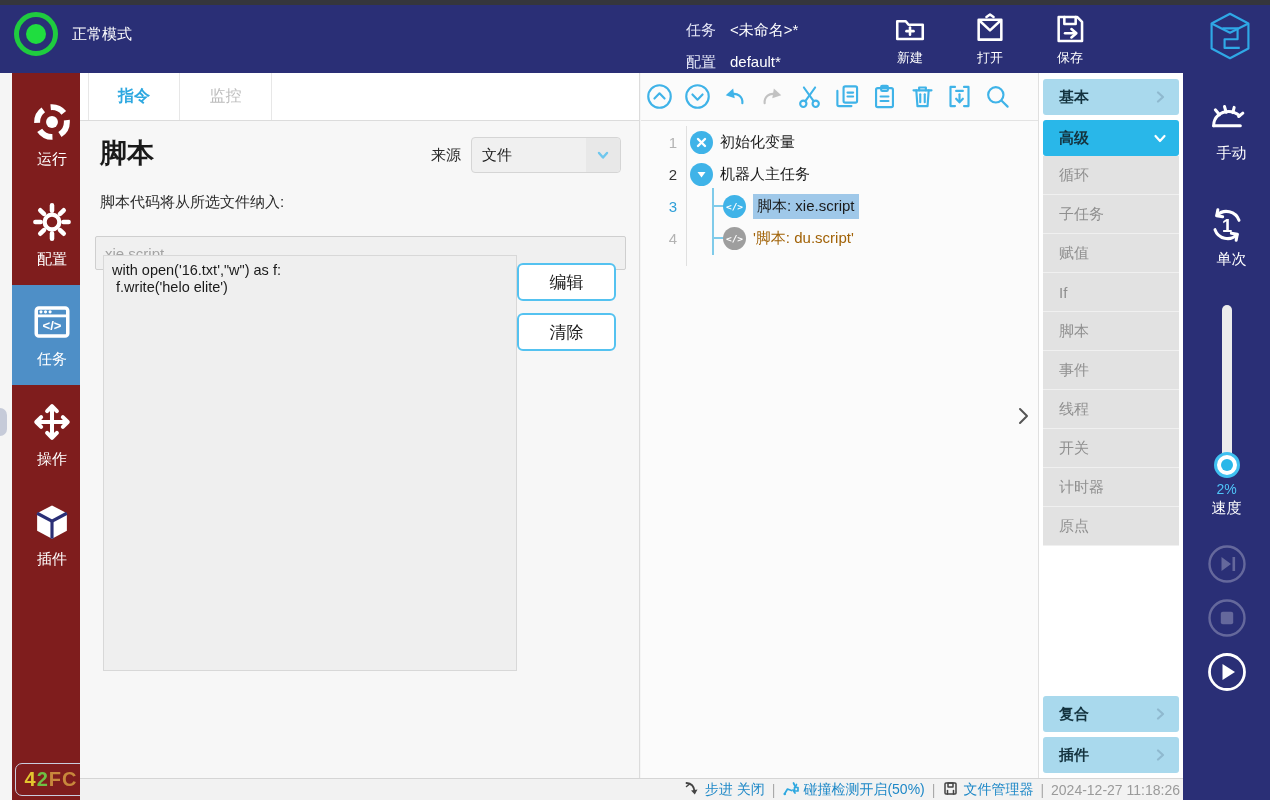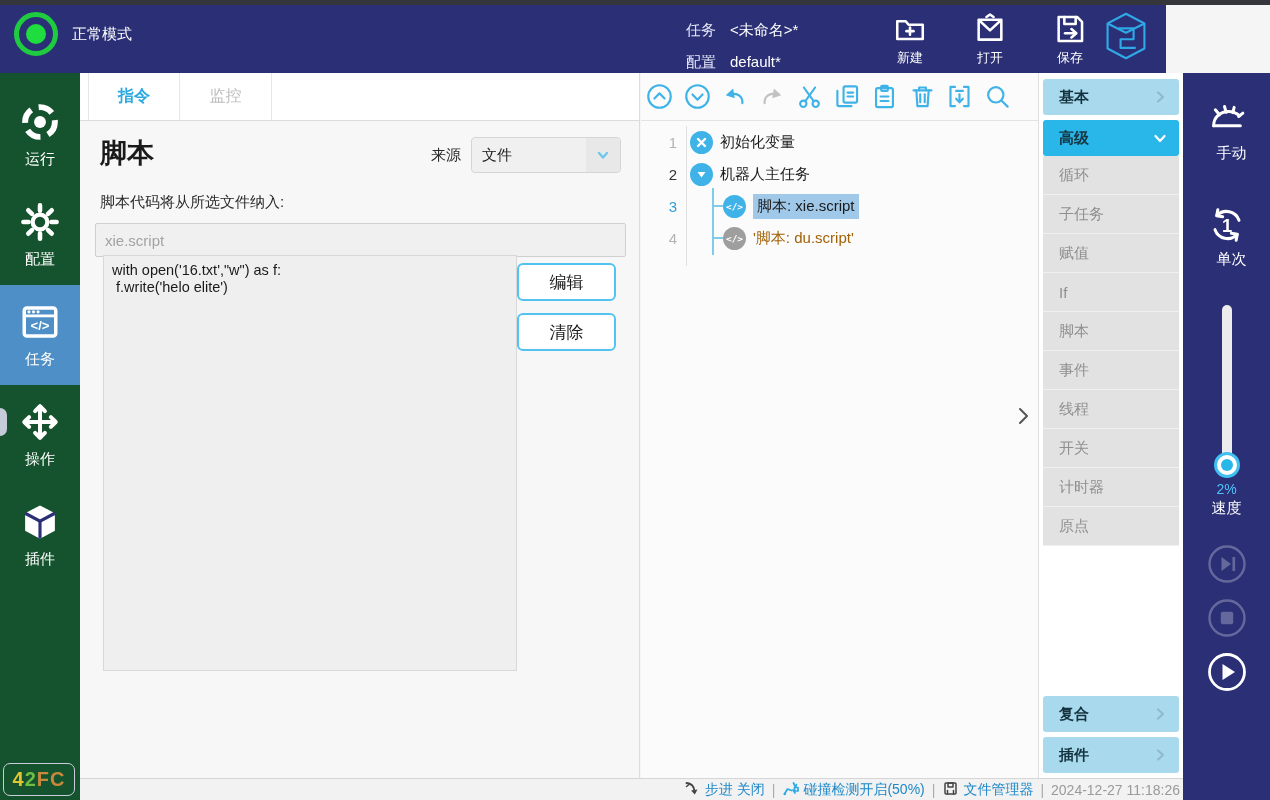--- a/index.html
+++ b/index.html
@@ -1,37 +1,37 @@
 <!DOCTYPE html>
 <html><head>
 <meta charset="utf-8">
 <style>
   * { margin:0; padding:0; box-sizing:border-box; }
   html,body { width:1270px; height:800px; }
   body { font-family:"Liberation Sans","DejaVu Sans",sans-serif; }
   .app { position:relative; width:1270px; height:800px; background:#F5F5F5; overflow:hidden; }
 
   
-  .topbar { position:absolute; left:0; top:0; width:1166px; height:73px; background:#2A2F76; }
+  .topbar { position:absolute; left:0; top:0; width:1270px; height:73px; background:#2A2F76; }
   .topbar-edge { position:absolute; left:0; top:0; width:1270px; height:5px; background:#35363C; }
   .mode { position:absolute; left:14px; top:12px; display:flex; align-items:center; gap:14px; }
   .mode-ring { width:44px; height:44px; border-radius:50%; border:5px solid #1FCC3F; display:flex; align-items:center; justify-content:center; }
   .mode-dot { width:20px; height:20px; border-radius:50%; background:#1FDD3F; }
   .mode-label { color:#FFF; font-size:15px; }
   .taskinfo { position:absolute; left:686px; top:14px; color:#FFF; font-size:15px; line-height:32px; }
   .taskinfo .row { display:flex; gap:14px; }
   .taskinfo .lbl { color:#E6E8F8; }
   .tb-btn { position:absolute; top:12px; width:64px; display:flex; flex-direction:column; align-items:center; gap:3px; color:#FFF; cursor:pointer; }
   .tb-btn svg { width:34px; height:34px; stroke:#FFF; fill:none; stroke-width:1.8; stroke-linecap:round; stroke-linejoin:round; }
   .tb-btn .cap { font-size:13px; }
   .logo { position:absolute; right:14px; top:10px; width:52px; height:52px; }
   .logo svg { width:52px; height:52px; fill:none; stroke:#2FA8E6; stroke-width:2; stroke-linejoin:round; }
 
   
-  .leftnav { position:absolute; left:0; top:73px; width:80px; bottom:0; background:#14532d; }
+  .leftnav { position:absolute; left:12px; top:73px; width:80px; bottom:0; background:#7f1d1d; }
   .nav-item { width:80px; height:100px; display:flex; flex-direction:column; align-items:center; justify-content:center; gap:7px; color:#FFF; cursor:pointer; }
   .nav-item.active { background:#4E8FC7; }
   .nav-item svg { width:42px; height:42px; }
   .nav-item .cap { font-size:15px; }
   .navstack { padding-top:12px; display:flex; flex-direction:column; }
   .badge { position:absolute; left:3px; bottom:4px; width:72px; height:33px; border:1px solid #C9CCDD; border-radius:7px; display:flex; align-items:center; justify-content:center; font-size:20px; font-weight:bold; letter-spacing:1px; }
   .badge .c1{color:#E3C62F;} .badge .c2{color:#6FBE44;} .badge .c3{color:#C8883C;}
   .edge-handle { position:absolute; left:0; top:408px; width:7px; height:28px; background:#C6CBD9; border-radius:0 14px 14px 0; }
 
   
@@ -59,21 +59,21 @@
   .tab:first-child { margin-left:8px; border-left:1px solid #E7E7E7; }
   .tab.active { color:#2EA8E0; font-weight:bold; }
   .pl-title { position:absolute; left:20px; top:62px; font-size:27px; font-weight:bold; color:#1A1A1A; }
   .source-row { position:absolute; right:18px; top:64px; display:flex; align-items:center; gap:10px; }
   .source-lbl { font-size:15px; color:#2A2A2A; }
   .select { width:150px; height:36px; background:#F0F0F0; border:1px solid #D5D5D5; border-radius:4px; display:flex; align-items:center; cursor:pointer; }
   .select .val { flex:1; padding-left:10px; font-size:15px; color:#1A1A1A; }
   .select .chev { width:34px; height:100%; background:#E8E8E8; border-radius:0 4px 4px 0; display:flex; align-items:center; justify-content:center; }
   .select .chev svg { width:14px; height:14px; stroke:#6FC7EE; stroke-width:2.4; fill:none; stroke-linecap:round; stroke-linejoin:round; }
   .pl-desc { position:absolute; left:20px; top:120px; font-size:15px; color:#2A2A2A; }
-  .file-field { position:absolute; left:15px; right:13px; top:150px; height:34px; background:#F0F0F0; border:1px solid #CFCFCF; border-radius:2px; display:flex; align-items:center; padding-left:9px; font-size:15px; color:#A3A3A3; }
+  .file-field { position:absolute; left:15px; right:13px; top:163px; height:34px; background:#F0F0F0; border:1px solid #CFCFCF; border-radius:2px; display:flex; align-items:center; padding-left:9px; font-size:15px; color:#A3A3A3; }
   .code-area { position:absolute; left:23px; top:182px; width:414px; height:416px; background:#EFEFEF; border:1px solid #D8D8D8; padding:6px 8px; font-size:14.5px; color:#1A1A1A; line-height:1.2; }
   .code-line { white-space:pre; }
   .side-btn { position:absolute; left:437px; width:99px; height:38px; background:#FFF; border:2px solid #54C2F0; border-radius:6px; display:flex; align-items:center; justify-content:center; font-size:17px; color:#1A1A1A; cursor:pointer; }
 
   
   .panel-tree { position:absolute; left:561px; top:0; right:145px; bottom:0; background:#FBFBFB; }
   .tree-toolbar { height:48px; border-bottom:1px solid #E3E3E3; display:flex; align-items:center; gap:10.5px; padding-left:5px; }
   .ti { width:27px; height:27px; color:#3FB3E8; cursor:pointer; }
   .ti.disabled { color:#C2C2C2; }
   .ti svg { width:27px; height:27px; fill:none; stroke:currentColor; stroke-width:1.9; stroke-linecap:round; stroke-linejoin:round; }

